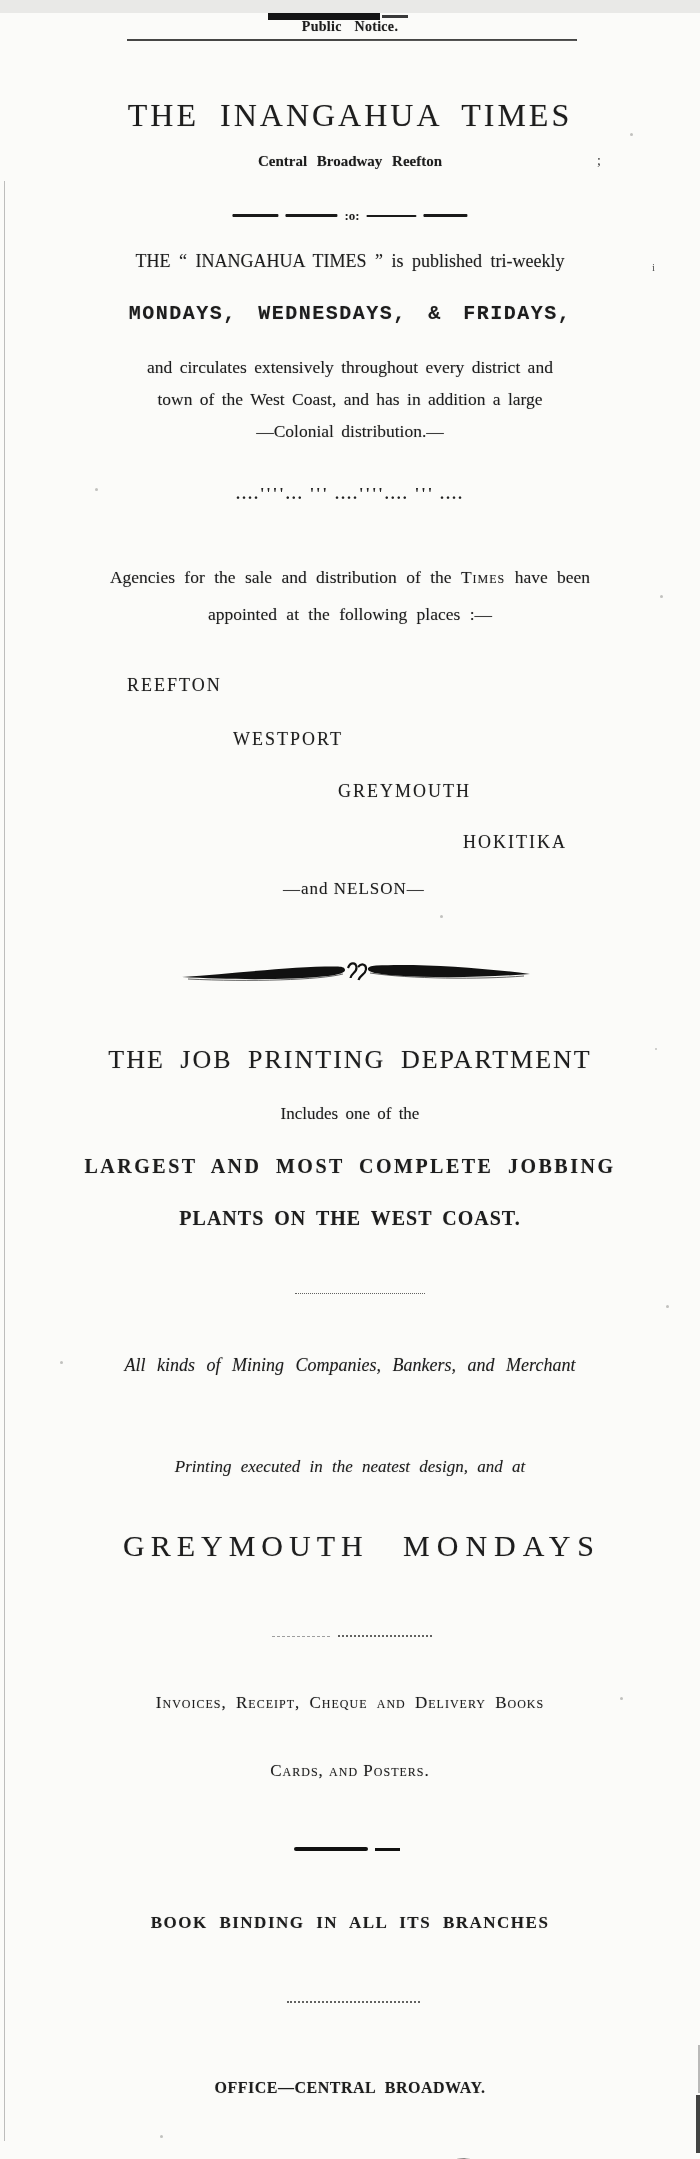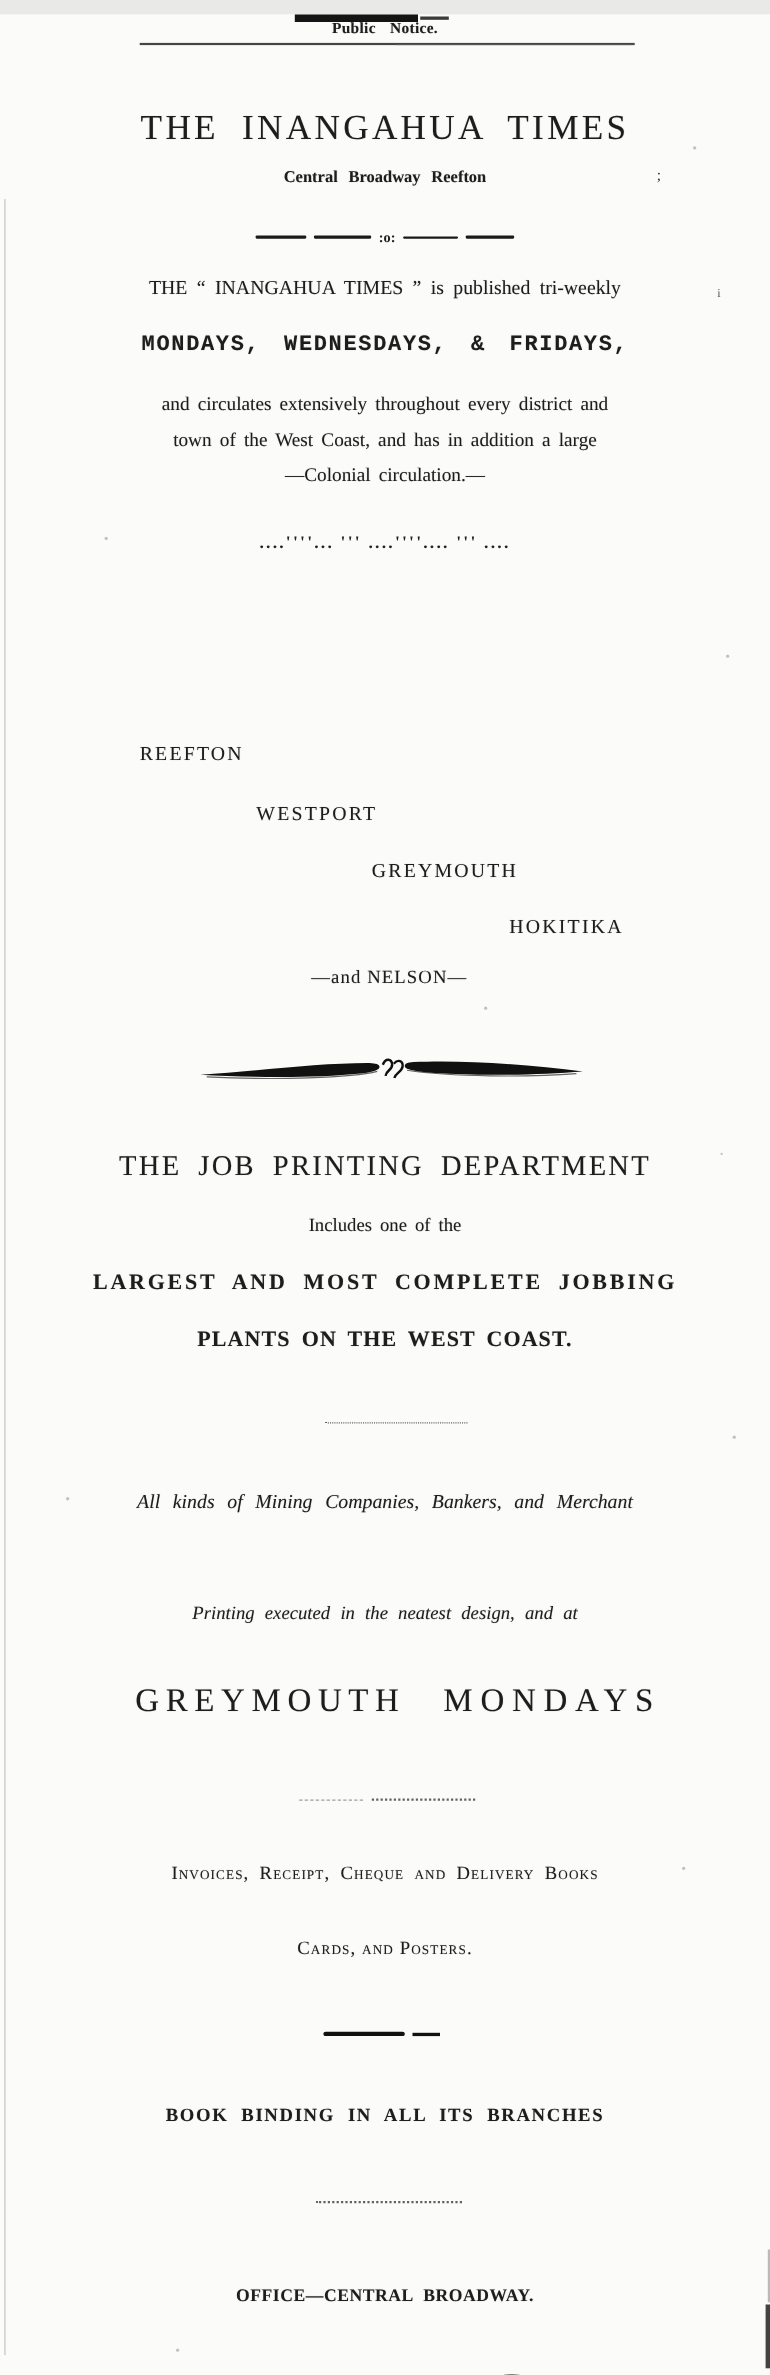--- a/index.html
+++ b/index.html
@@ -113,25 +113,29 @@
     <span class="glyph">:o:</span>
     <span class="seg s3"></span>
     <span class="seg s4"></span>
   </div>
 
   <div class="abs ctr pub-intro ink">THE “ INANGAHUA TIMES ” is published tri-weekly</div>
   <div class="abs ctr pub-days ink">MONDAYS, WEDNESDAYS, &amp; FRIDAYS,</div>
   <div class="abs ctr pub-circ ink">
     <div>and circulates extensively throughout every district and</div>
     <div>town of the West Coast, and has in addition a large</div>
-    <div>—Colonial circulation.—</div>
+    <div>—Colonial distribution.—</div>
   </div>
 
   <div class="abs ctr dotted-div">....''''... ''' ....''''.... ''' ....</div>
 
+  <div class="abs ctr agencies-intro ink">
+    <div><span>Agencies for the sale and distribution of the </span><span class="sc">Times</span><span> have been</span></div>
+    <div>appointed at the following places :—</div>
+  </div>
 
   <div class="abs place place-reefton ink">REEFTON</div>
   <div class="abs place place-westport ink">WESTPORT</div>
   <div class="abs place place-greymouth ink">GREYMOUTH</div>
   <div class="abs place place-hokitika ink">HOKITIKA</div>
   <div class="abs place place-nelson ink">—and NELSON—</div>
 
   <div class="abs ornament">
     <svg width="352" height="32" viewBox="0 0 352 32" xmlns="http://www.w3.org/2000/svg">
       <path d="M2 20 C 55 16.5, 115 9, 158 9.5 C 163 9.7, 165 11, 165 13 C 165 15.5, 160 17.5, 148 19 C 105 23.5, 45 22.5, 2 20 Z" fill="#111"></path>

